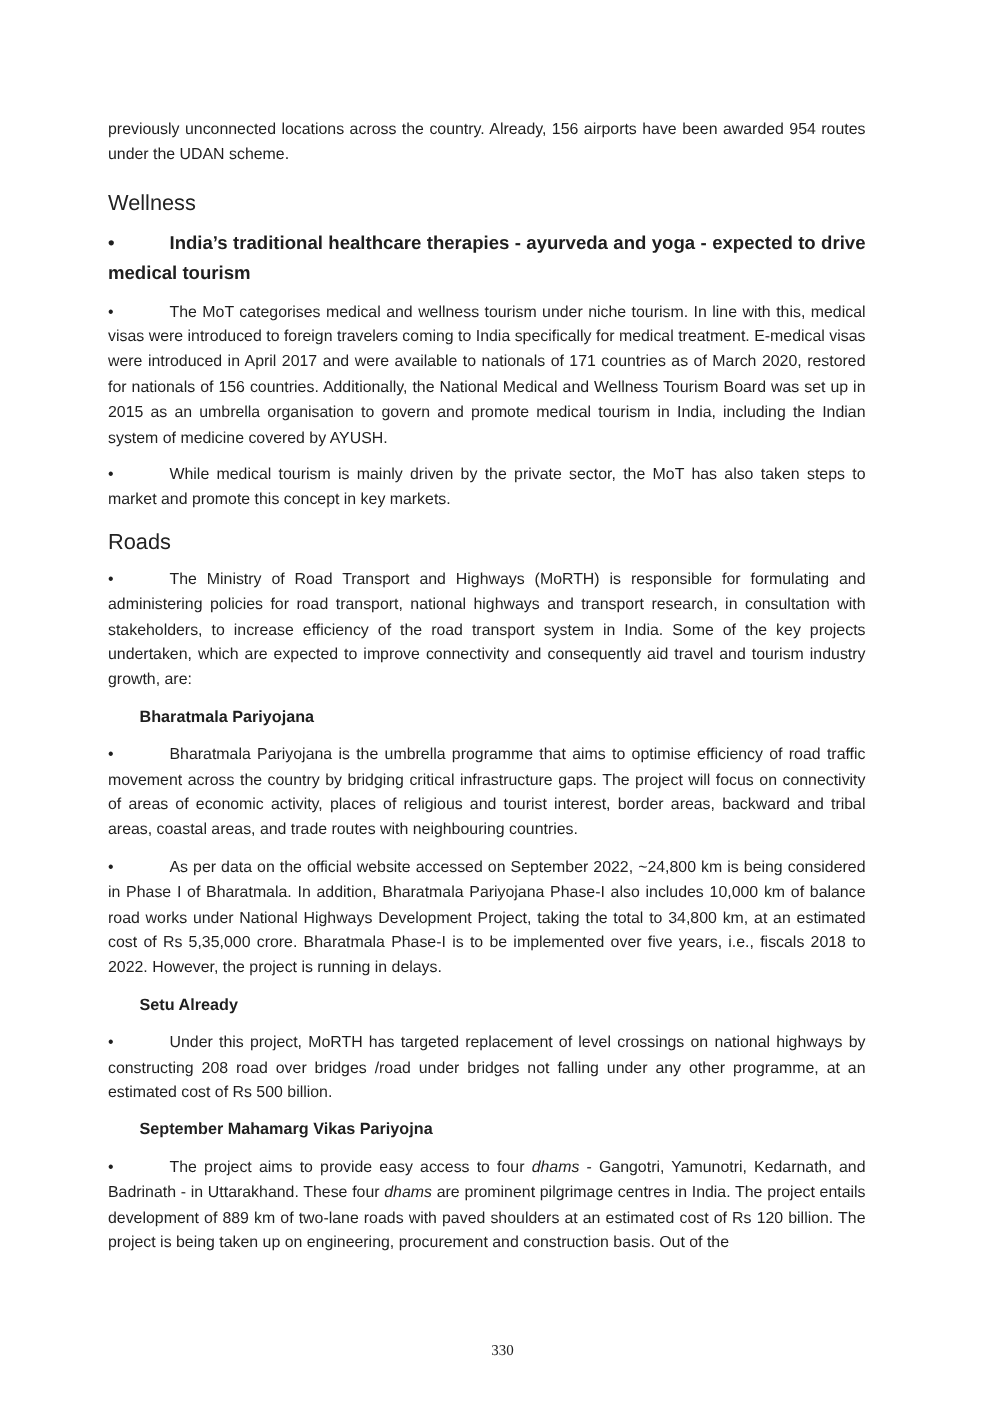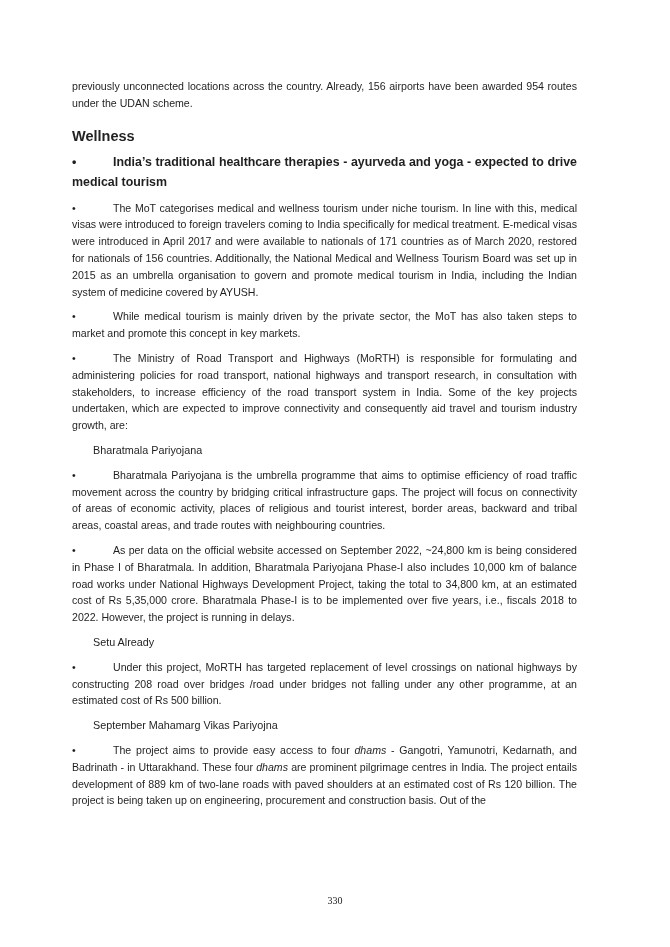--- a/index.html
+++ b/index.html
@@ -9,28 +9,28 @@
     font-family: "Liberation Sans", sans-serif;
     color: #1f1f1f; font-size: 10.6px; line-height: 16.8px;
   }
   p { margin: 0; text-align: justify; }
   .para { margin-bottom: 8px; }
   .bullet { position: relative; text-indent: 41px; }
   .bullet .dot {
     position: absolute; left: 0; top: 0; text-indent: 0; width: 10px;
   }
   h2 {
-    margin: 0; font-size: 14.5px; font-weight: bold; color: #222;
+    margin: 0; font-size: 14.5px; font-weight: normal; color: #222;
     line-height: 20px;
   }
   .h2-wellness { margin-top: 14px; margin-bottom: 6px; }
   .h2-roads { margin-top: 10px; margin-bottom: 6px; }
   .lead { font-weight: bold; font-size: 12.4px; line-height: 20px; margin-bottom: 8px; }
   .lead.bullet { text-indent: 41px; }
-  .subhead { font-weight: normal; font-size: 10.8px; padding-left: 21px; margin: 2px 0 8px 0; }
+  .subhead { font-weight: bold; font-size: 10.8px; padding-left: 21px; margin: 2px 0 8px 0; }
   .footer {
     position: absolute; left: 0; width: 670px; top: 895px; text-align: center;
     font-family: "Liberation Serif", serif; font-size: 10px; color: #222;
   }
   em { font-style: italic; }
 </style>
 </head>
 <body>
 
 <div class="page">
@@ -47,20 +47,21 @@
   <p class="para bullet">
     <span class="dot">•</span>
     <span>The MoT categorises medical and wellness tourism under niche tourism. In line with this, medical visas were introduced to foreign travelers coming to India specifically for medical treatment. E-medical visas were introduced in April 2017 and were available to nationals of 171 countries as of March 2020, restored for nationals of 156 countries. Additionally, the National Medical and Wellness Tourism Board was set up in 2015 as an umbrella organisation to govern and promote medical tourism in India, including the Indian system of medicine covered by AYUSH.</span>
   </p>
 
   <p class="para bullet">
     <span class="dot">•</span>
     <span>While medical tourism is mainly driven by the private sector, the MoT has also taken steps to market and promote this concept in key markets.</span>
   </p>
 
+  <h2 class="h2-roads">Roads</h2>
 
   <p class="para bullet">
     <span class="dot">•</span>
     <span>The Ministry of Road Transport and Highways (MoRTH) is responsible for formulating and administering policies for road transport, national highways and transport research, in consultation with stakeholders, to increase efficiency of the road transport system in India. Some of the key projects undertaken, which are expected to improve connectivity and consequently aid travel and tourism industry growth, are:</span>
   </p>
 
   <p class="subhead">Bharatmala Pariyojana</p>
 
   <p class="para bullet">
     <span class="dot">•</span>

